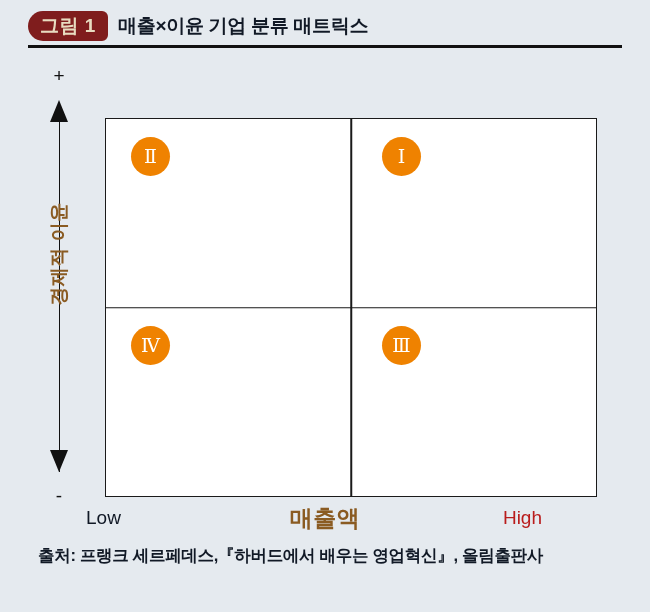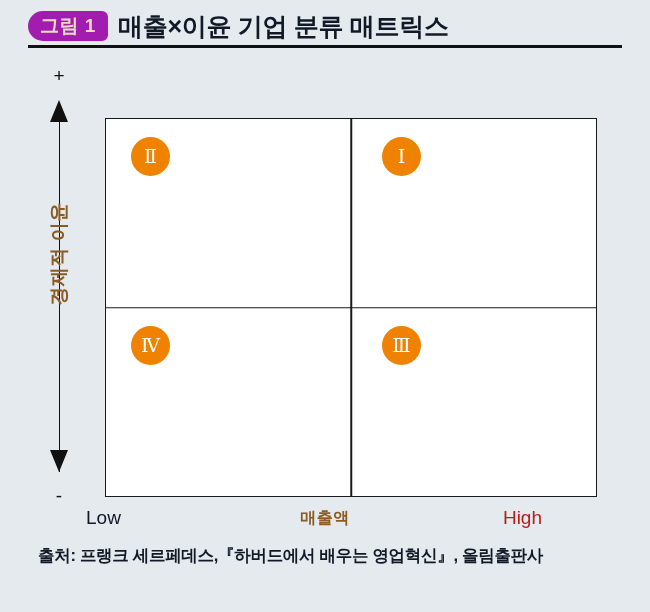--- a/index.html
+++ b/index.html
@@ -22,35 +22,35 @@
     top: 0;
     width: 650px;
     height: 56px;
   }
   #fig-badge {
     position: absolute;
     left: 28px;
     top: 11px;
     width: 80px;
     height: 30px;
-    background: #a21caf;
+    background: #7f1d1d;
     border-radius: 15px 6px 6px 15px;
     color: #e8dcc0;
     font-size: 19px;
     font-weight: bold;
     line-height: 30px;
     text-align: center;
     letter-spacing: 0.5px;
     white-space: nowrap;
   }
   #fig-title {
     position: absolute;
     left: 118px;
     top: 12px;
-    font-size: 25px;
+    font-size: 19px;
     font-weight: bold;
     color: #111926;
     letter-spacing: -0.3px;
     white-space: nowrap;
     line-height: 28px;
   }
   #header-rule {
     position: absolute;
     left: 28px;
     top: 45px;
@@ -211,21 +211,21 @@
     font-size: 19px;
     color: #111926;
     line-height: 24px;
   }
   #x-center {
     position: absolute;
     left: 0;
     top: 0;
     width: 650px;
     text-align: center;
-    font-size: 16px;
+    font-size: 23px;
     font-weight: bold;
     color: #8a5b22;
     line-height: 24px;
     letter-spacing: 0.5px;
   }
   #x-high {
     position: absolute;
     right: 52px;
     top: 0;
     font-size: 19px;

